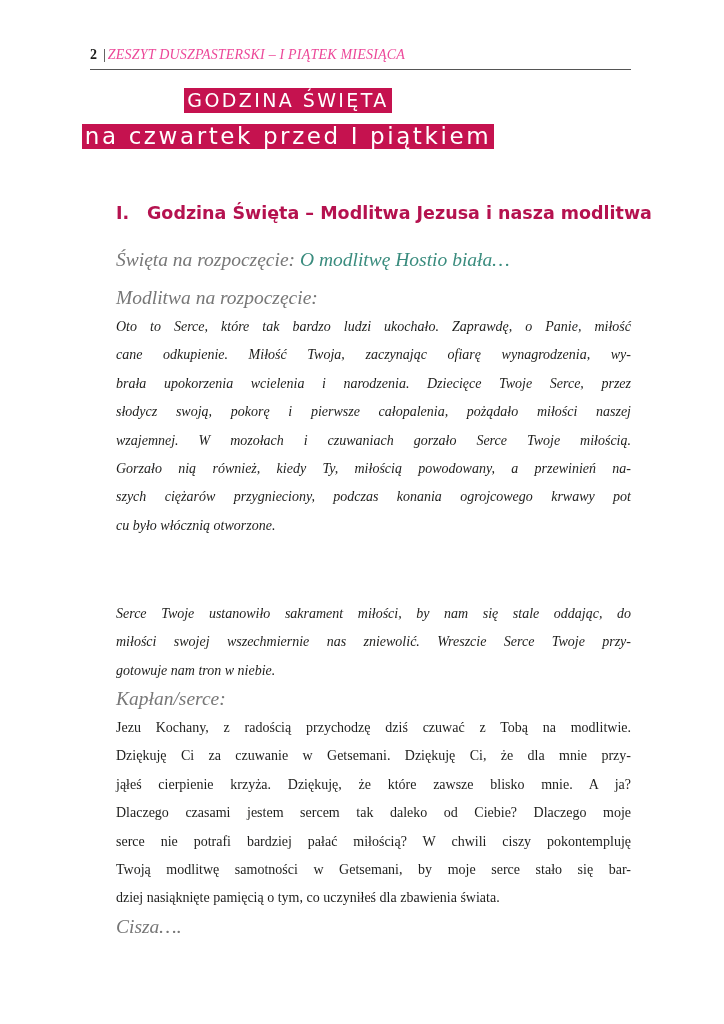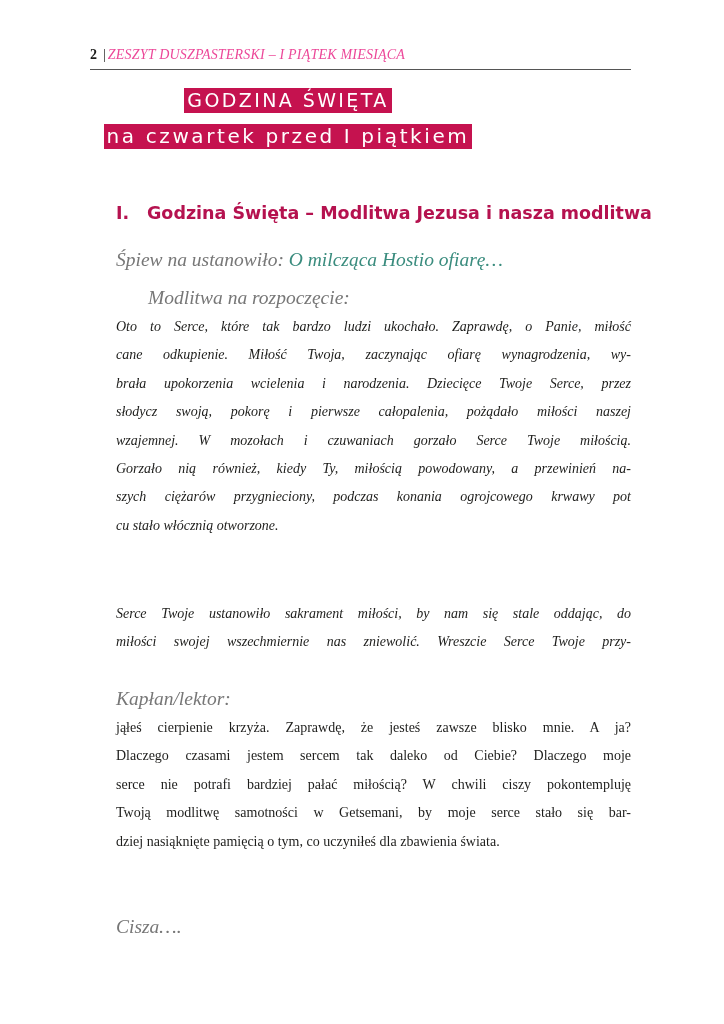--- a/index.html
+++ b/index.html
@@ -4,21 +4,21 @@
   <style>
     html, body { margin: 0; padding: 0; background: #ffffff; }
     body { width: 724px; height: 1024px; position: relative; overflow: hidden; font-family: "DejaVu Serif", serif; color: #1d1d1b; }
     .header { position: absolute; left: 90px; top: 47px; width: 541px; height: 22px; border-bottom: 1.3px solid #555; display: flex; align-items: baseline; }
     .page-num { font-family: "Liberation Serif", serif; font-weight: bold; font-size: 14px; color: #1d1d1b; margin-right: 6px; }
     .header-sep { font-family: "Liberation Serif", serif; font-size: 14px; color: #1d1d1b; margin-right: 2px; }
     .header-title { font-family: "Liberation Serif", serif; font-style: italic; font-size: 14px; color: #ec4899; letter-spacing: 0.2px; }
     .title-block { position: absolute; top: 88px; left: 0; width: 576px; text-align: center; }
     .title-line { display: inline-block; background: #c5124f; color: #fff; font-family: "DejaVu Sans", sans-serif; letter-spacing: 2.4px; padding: 0 3px; }
     .title-1 { font-size: 19px; line-height: 25px; margin-bottom: 11px; }
-    .title-2 { font-size: 20px; line-height: 25px; letter-spacing: 2.6px; }
+    .title-2 { font-size: 23px; line-height: 25px; letter-spacing: 2.6px; }
     .section-heading { position: absolute; left: 116px; top: 203px; font-family: "DejaVu Sans", sans-serif; font-weight: bold; font-size: 17.5px; color: #b5124f; display: flex; }
     .section-num { width: 31px; }
     .line { position: absolute; left: 116px; white-space: nowrap; font-family: "Liberation Serif", serif; font-size: 19.5px; }
     .label { color: #777; font-style: italic; }
     .song { color: #3a8c7e; font-style: italic; }
     .para { position: absolute; left: 116px; width: 515px; font-family: "Liberation Serif", serif; font-size: 14px; line-height: 28.4px; text-align: justify; }
     .para span.l { display: block; text-align: justify; text-align-last: justify; white-space: nowrap; }
     .para span.l.last { text-align-last: left; }
     .ital { font-style: italic; color: #1d1d1b; }
   </style>
@@ -35,44 +35,47 @@
   <div><span class="title-line title-1">GODZINA ŚWIĘTA</span></div>
   <div><span class="title-line title-2">na czwartek przed I piątkiem</span></div>
 </div>
 
 <div class="section-heading">
   <span class="section-num">I.</span>
   <span>Godzina Święta – Modlitwa Jezusa i nasza modlitwa</span>
 </div>
 
 <div class="line" style="top:249px; left:116px; padding-left:0;">
-  <span class="label">Śpiew na ustanowiło: </span><span class="song">O milcząca Hostio ofiarę…</span>
+  <span class="label">Święta na rozpoczęcie: </span><span class="song">O modlitwę Hostio biała…</span>
 </div>
 
-<div class="line label" style="top:287px;margin-left:32px;">Modlitwa na rozpoczęcie:</div>
+<div class="line label" style="top:287px;">Modlitwa na rozpoczęcie:</div>
 
 <div class="para ital" style="left:116px; top:313px; width:515px;">
   <span class="l">Oto to Serce, które tak bardzo ludzi ukochało. Zaprawdę, o Panie, miłość</span>
   <span class="l">cane odkupienie. Miłość Twoja, zaczynając ofiarę wynagrodzenia, wy-</span>
   <span class="l">brała upokorzenia wcielenia i narodzenia. Dziecięce Twoje Serce, przez</span>
   <span class="l">słodycz swoją, pokorę i pierwsze całopalenia, pożądało miłości naszej</span>
   <span class="l">wzajemnej. W mozołach i czuwaniach gorzało Serce Twoje miłością.</span>
   <span class="l">Gorzało nią również, kiedy Ty, miłością powodowany, a przewinień na-</span>
   <span class="l">szych ciężarów przygnieciony, podczas konania ogrojcowego krwawy pot</span>
-  <span class="l last">cu stało włócznią otworzone.</span>
+  <span class="l last">cu było włócznią otworzone.</span>
 </div>
 
 <div class="para ital" style="left:116px; top:600px; width:515px;">
   <span class="l">Serce Twoje ustanowiło sakrament miłości, by nam się stale oddając, do</span>
   <span class="l">miłości swojej wszechmiernie nas zniewolić. Wreszcie Serce Twoje przy-</span>
+  <span class="l last">gotowuje nam tron w niebie.</span>
 </div>
 
-<div class="line label" style="top:688px;">Kapłan/lektor:</div>
+<div class="line label" style="top:688px;">Kapłan/serce:</div>
 
 <div class="para" style="left:116px; top:714px; width:515px;">
-  <span class="l">jąłeś cierpienie krzyża. Zaprawdę, że jesteś zawsze blisko mnie. A ja?</span>
+  <span class="l">Jezu Kochany, z radością przychodzę dziś czuwać z Tobą na modlitwie.</span>
+  <span class="l">Dziękuję Ci za czuwanie w Getsemani. Dziękuję Ci, że dla mnie przy-</span>
+  <span class="l">jąłeś cierpienie krzyża. Dziękuję, że które zawsze blisko mnie. A ja?</span>
   <span class="l">Dlaczego czasami jestem sercem tak daleko od Ciebie? Dlaczego moje</span>
   <span class="l">serce nie potrafi bardziej pałać miłością? W chwili ciszy pokontempluję</span>
   <span class="l">Twoją modlitwę samotności w Getsemani, by moje serce stało się bar-</span>
   <span class="l last">dziej nasiąknięte pamięcią o tym, co uczyniłeś dla zbawienia świata.</span>
 </div>
 
 <div class="line label" style="top:916px; left:116px;">Cisza….</div>
 
 </body></html>

